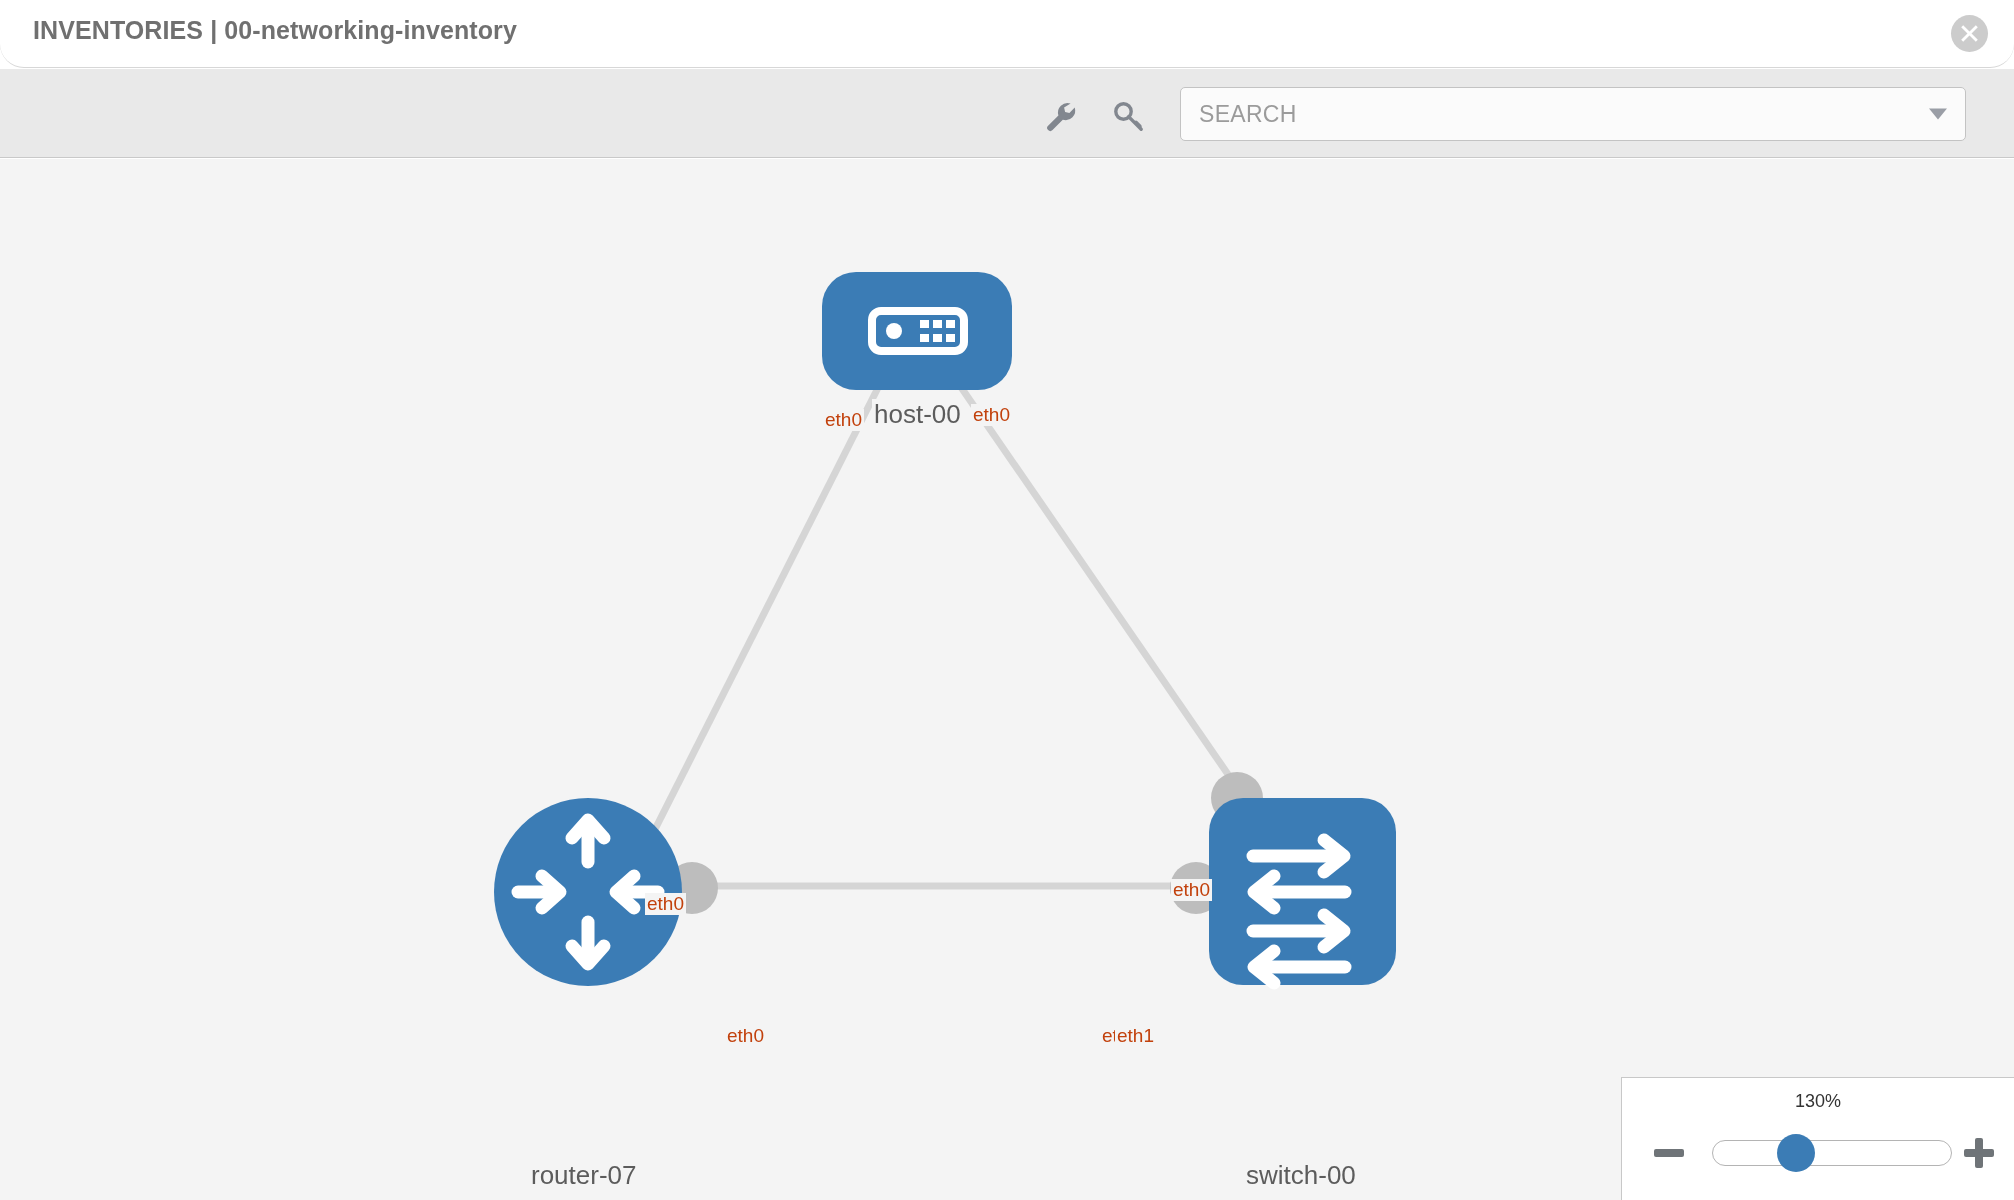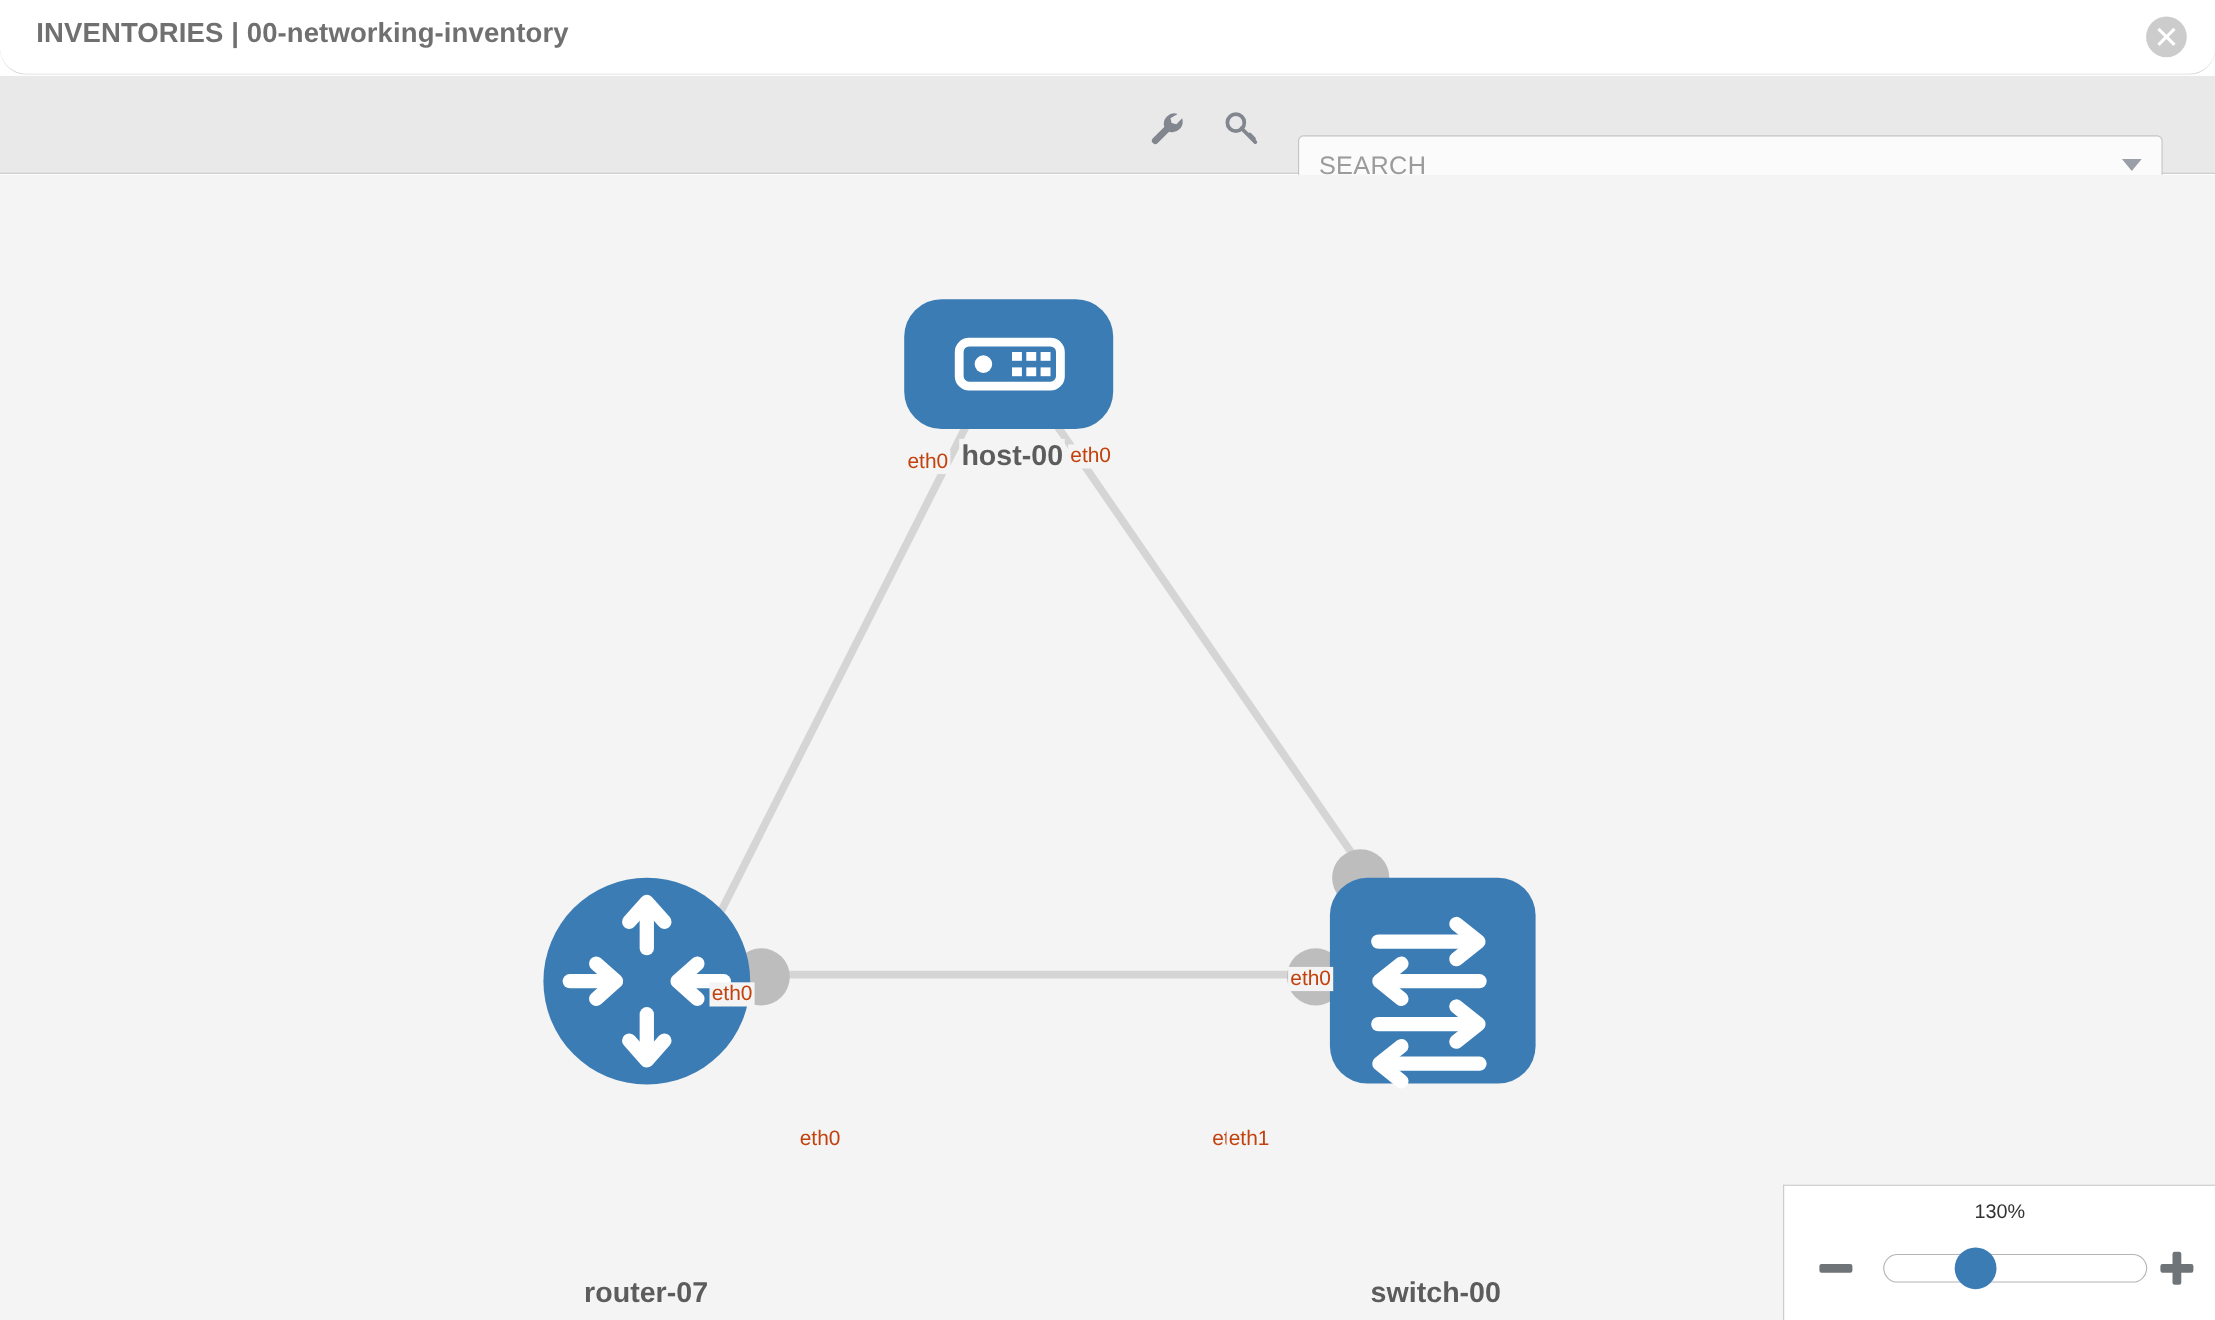--- a/index.html
+++ b/index.html
@@ -107,21 +107,20 @@
   .search-box {
     position: absolute;
     left: 1180px;
     top: 18px;
     width: 786px;
     height: 54px;
     background: #fbfbfb;
     border: 1px solid #c3c3c3;
     border-radius: 5px;
     cursor: text;
-    margin-top: 36px;
   }
   .search-box .sel-label {
     position: absolute;
     left: 18px;
     top: 13px;
     font-size: 23px;
     color: #9b9b9b;
     letter-spacing: 0.3px;
   }
 
@@ -141,21 +140,20 @@
     height: 1041px;
   }
 
   .node-label {
     position: absolute;
     font-size: 26px;
     color: #5c5c5c;
     background: #f4f4f4;
     white-space: nowrap;
     padding: 0 2px;
-    font-weight: bold;
   }
   .iface-label {
     position: absolute;
     font-size: 19px;
     color: #c2410c;
     background: #f4f4f4;
     white-space: nowrap;
     padding: 0 2px;
   }
 

